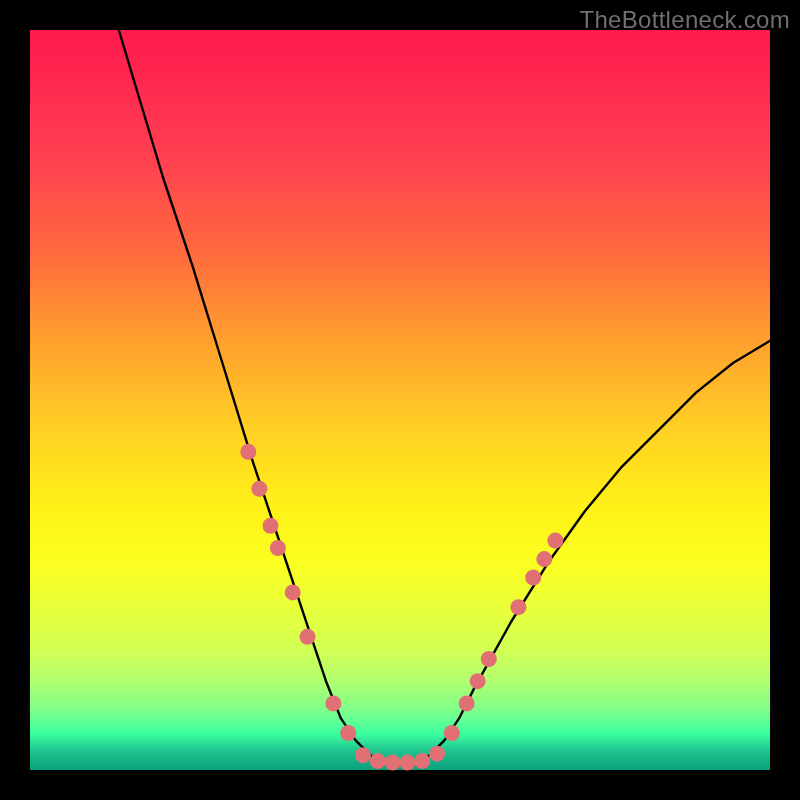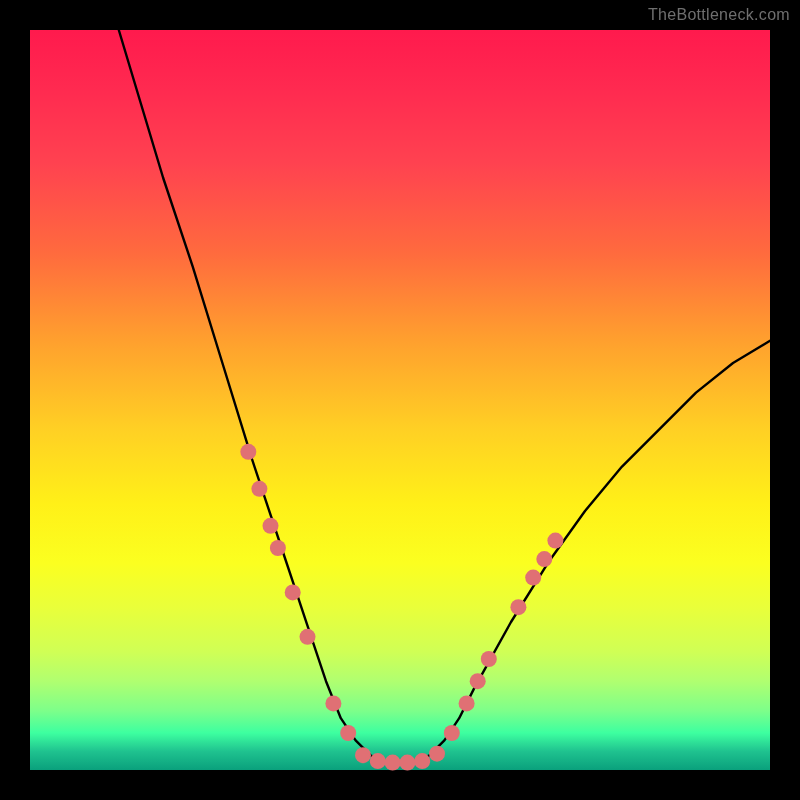--- a/index.html
+++ b/index.html
@@ -43,21 +43,21 @@
       #3dffa0 95%,
       #1fc28f 97.5%,
       #0aa07c 100%
     );
   }
   .watermark {
     position: absolute;
     top: 6px;
     right: 10px;
     color: #6f6f6f;
-    font-size: 16px;
+    font-size: 24px;
     font-weight: 500;
     letter-spacing: 0.3px;
     pointer-events: none;
     user-select: none;
   }
   svg.curve {
     position: absolute;
     left: 0;
     top: 0;
     width: 740px;

